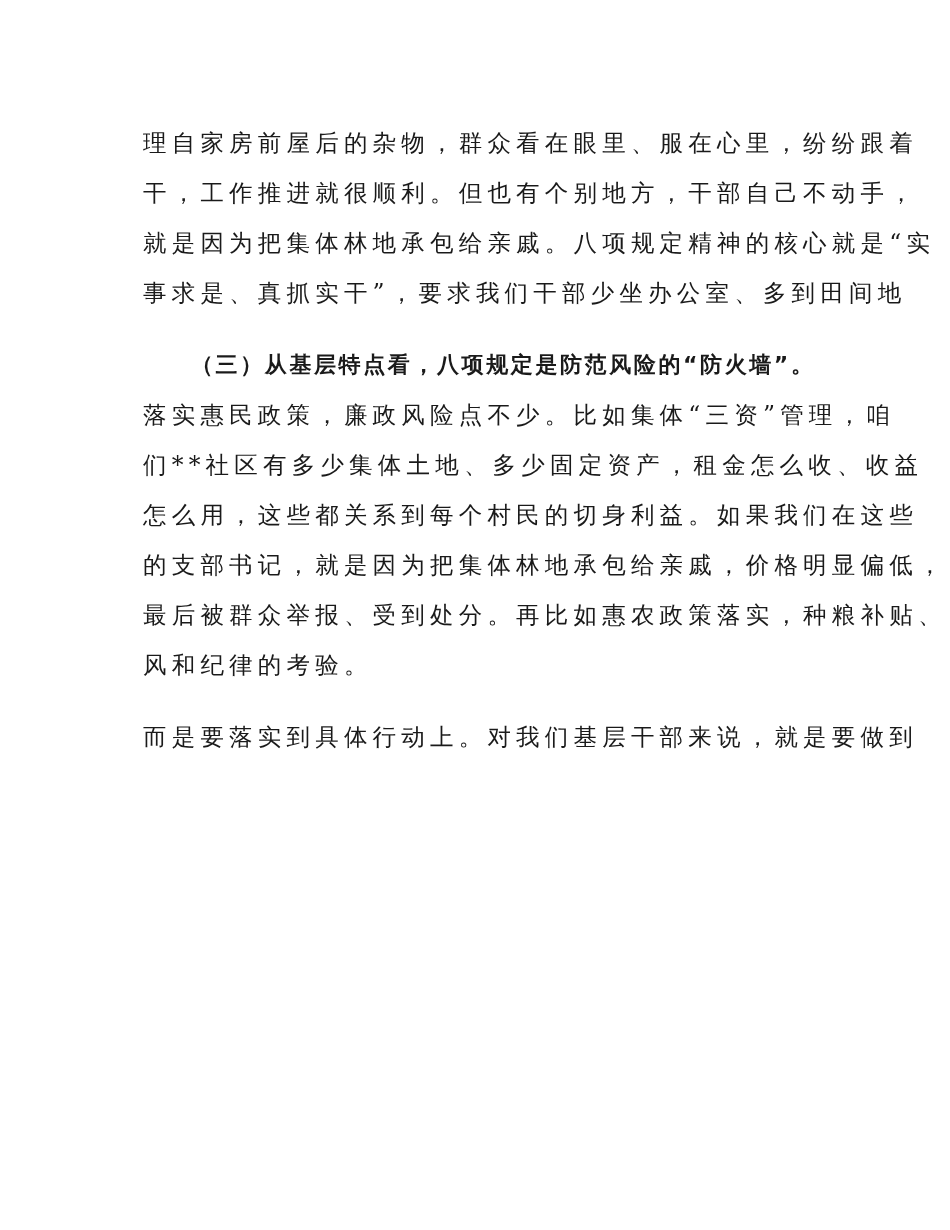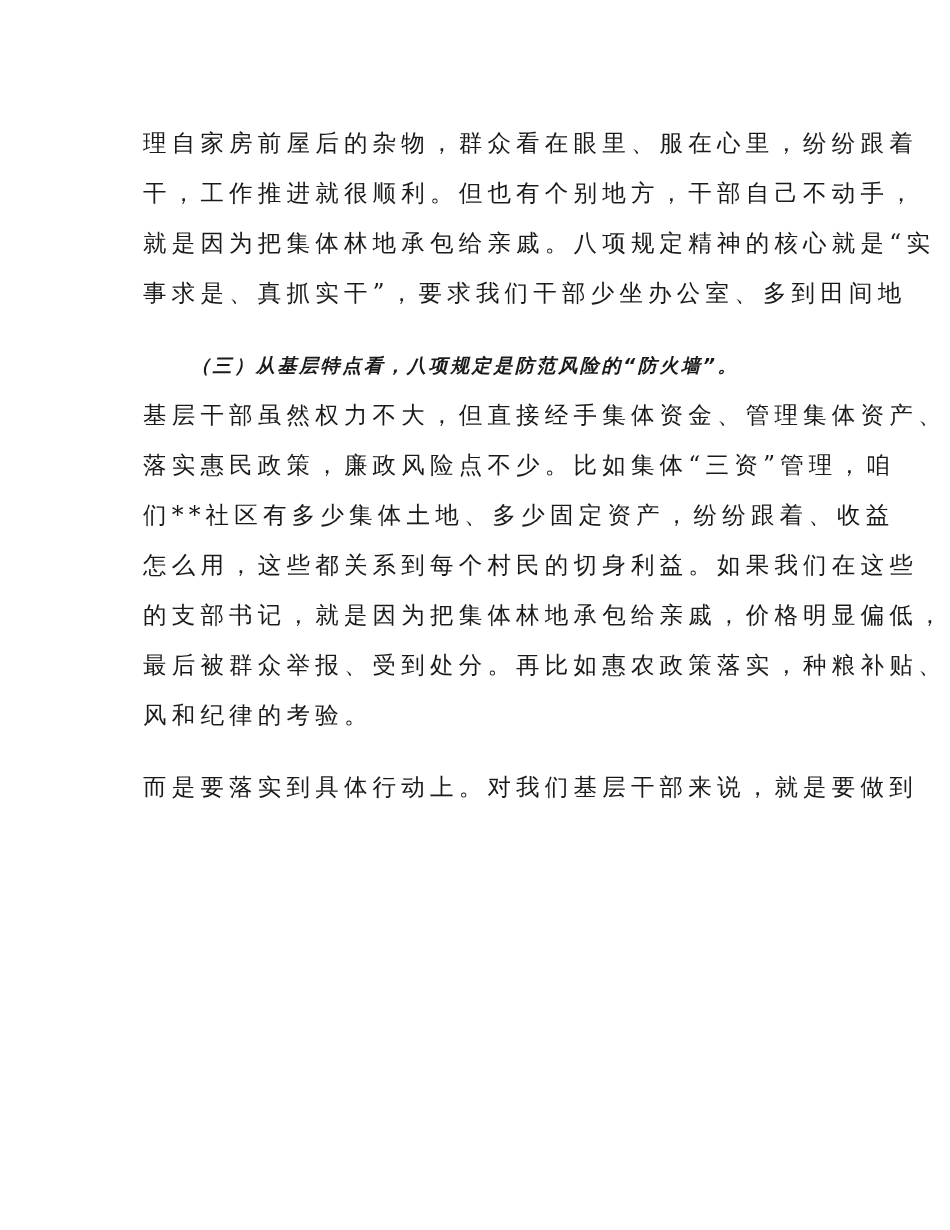--- a/index.html
+++ b/index.html
@@ -36,22 +36,21 @@
       letter-spacing: 5.2px;
       white-space: nowrap;
     }
     .line.indent {
       padding-left: 48px;
     }
     .heading-line {
       font-weight: bold;
       font-family: "DejaVu Sans", "Liberation Sans", sans-serif;
       letter-spacing: 2.6px;
-      font-size: 19px;
-      font-style: italic;
+      font-size: 22px;
     }
     .para-gap {
       height: 22px;
     }
   </style>
 </head>
 <body>
 
 <div class="page">
   <div class="content">
@@ -61,23 +60,22 @@
       <div class="line">干，工作推进就很顺利。但也有个别地方，干部自己不动手，</div>
       <div class="line">就是因为把集体林地承包给亲戚。八项规定精神的核心就是“实</div>
       <div class="line">事求是、真抓实干”，要求我们干部少坐办公室、多到田间地</div>
     </div>
 
     <div class="para-gap"></div>
 
     <div class="line indent heading-line">（三）从基层特点看，八项规定是防范风险的“防火墙”。</div>
 
     <div>
-      <div class="line">基层干部虽然权力不大，但直接经手集体资金、管理集体资产、</div>
       <div class="line">落实惠民政策，廉政风险点不少。比如集体“三资”管理，咱</div>
-      <div class="line">们**社区有多少集体土地、多少固定资产，纷纷跟着、收益</div>
+      <div class="line">们**社区有多少集体土地、多少固定资产，租金怎么收、收益</div>
       <div class="line">怎么用，这些都关系到每个村民的切身利益。如果我们在这些</div>
       <div class="line">的支部书记，就是因为把集体林地承包给亲戚，价格明显偏低，</div>
       <div class="line">最后被群众举报、受到处分。再比如惠农政策落实，种粮补贴、</div>
       <div class="line">风和纪律的考验。</div>
     </div>
 
     <div class="para-gap"></div>
 
     <div>
       <div class="line">而是要落实到具体行动上。对我们基层干部来说，就是要做到</div>

